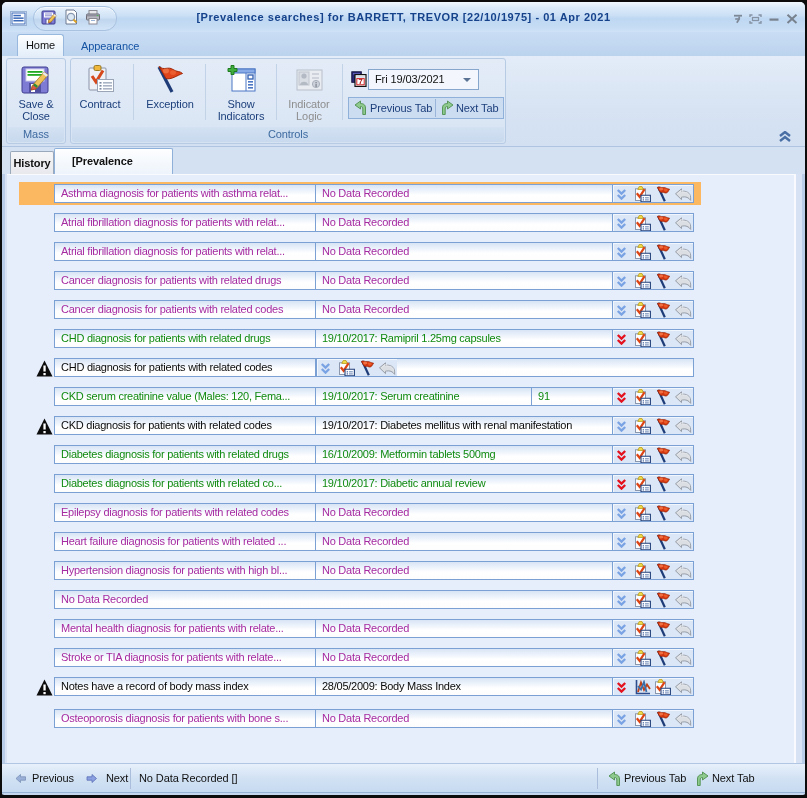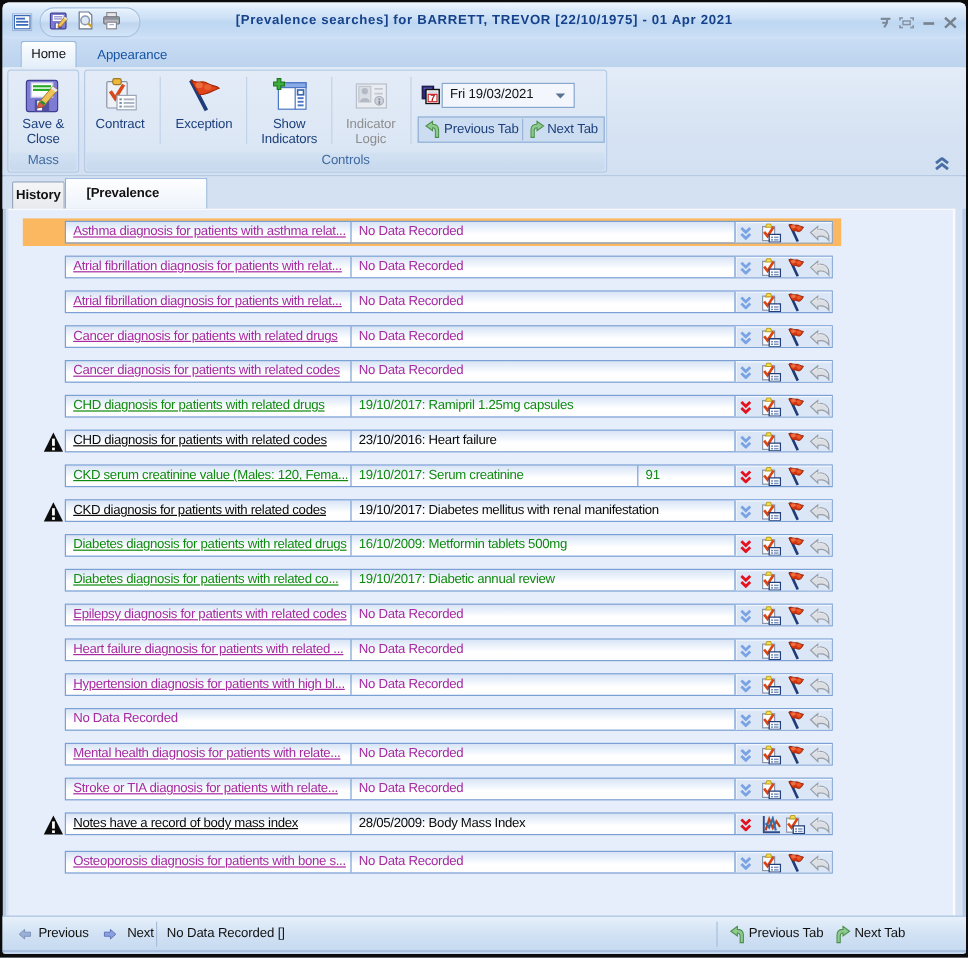--- a/index.html
+++ b/index.html
@@ -48,22 +48,22 @@
   #prevtab { position:absolute; left:54px; top:148px; width:119px; height:26px;
     background:linear-gradient(#fdfeff,#eef4fb); border:1px solid #8fb0d8; border-bottom:none;
     border-radius:2px 2px 0 0; font-weight:bold; color:#111; line-height:25px; padding-left:17px; }
   
   #content { position:absolute; left:7px; top:174px; width:789px; height:589px;
     background:#e6edfb; border-top:1px solid #f8fafd; border-right:2px solid #f8fafd; }
   .sel { position:absolute; left:19px; width:682px; height:23px; background:#fbb860; }
   .warn { position:absolute; left:36px; }
   .row { position:absolute; left:54px; width:640px; height:19px; border:1px solid #7ba1d4; display:flex;
     background:linear-gradient(#d8e4f5 0%,#eef4fc 35%,#ffffff 60%,#fdfdfe 100%); }
-  .c1 { width:238px; border-right:1px solid #7ba1d4; padding-left:6px; line-height:16px; letter-spacing:-0.25px;
-    white-space:nowrap; overflow:hidden;text-decoration:underline; }
+  .c1 { width:261px; border-right:1px solid #7ba1d4; padding-left:6px; line-height:16px; letter-spacing:-0.25px;
+    white-space:nowrap; overflow:hidden; }
   .c2 { flex:1; padding-left:6px; line-height:16px; letter-spacing:-0.25px; white-space:nowrap; overflow:hidden; }
   .c3 { width:81px; border-left:1px solid #7ba1d4; padding-left:6px; line-height:16px; }
   .ci { width:81px; border-left:1px solid #7ba1d4; background:#dbe6f6; position:relative; box-shadow:inset 1px 1px 0 #f2f7fd; }
   .ic { position:absolute; }
   
   #statusbar { position:absolute; left:2px; top:763px; width:803px; height:30px; border-bottom:1px solid #96b2d4;
     background:linear-gradient(#e7f0fb,#d2e2f4 50%,#c6daf0); border-top:1px solid #b0c6e2; color:#111; }
   .sdiv { position:absolute; top:4px; width:1px; height:21px; background:#aabedc; }
 </style></head>
 <body>
@@ -414,21 +414,20 @@
         </svg></span>
     </div>
   </div>
 <div class="warn" style="top:360px"><svg width="17" height="17" viewBox="0 0 17 17">
       <polygon points="8.5,0.5 16.5,16.5 0.5,16.5" fill="#0c0c0c"></polygon>
       <rect x="7.4" y="5.5" width="2.3" height="6" fill="#fff"></rect>
       <rect x="7.4" y="13" width="2.3" height="2.2" fill="#fff"></rect>
     </svg></div>
 <div class="row" style="top:358px">
     <div class="c1" style="color:#0a0a0a">CHD diagnosis for patients with related codes</div>
-    <div class="c2" style="color:#0a0a0a">23/10/2016: Heart failure</div>
     <div class="ci">
       <span class="ic" style="left:3px;top:4px"><svg width="11" height="11" viewBox="0 0 11 11">
           <path d="M1.8 1 L5.5 4.6 L9.2 1" stroke="#7aa3e4" stroke-width="2.3" fill="none"></path>
           <path d="M1.8 6 L5.5 9.6 L9.2 6" stroke="#7aa3e4" stroke-width="2.3" fill="none"></path>
         </svg></span>
       <span class="ic" style="left:21px;top:1px"><svg width="17" height="16" viewBox="0 0 17 16">
           <rect x="1.5" y="2.8" width="10" height="11.7" fill="#fbfcfe" stroke="#8a97ac"></rect>
           <path d="M3.8 3.4 L5.2 0.6 L8 0.6 L9.4 3.4 Z" fill="#f4e04c" stroke="#bd9f23" stroke-width="0.9"></path>
           <path d="M2.8 7.2 L5.6 10.8 L10.6 3.2" stroke="#dd4414" stroke-width="2.2" fill="none"></path>
           <path d="M7 9.3 L16.4 9.3 L16.4 15.8 L7 15.8 Z" fill="#fafcff" stroke="#23407a" stroke-width="1.1"></path>

